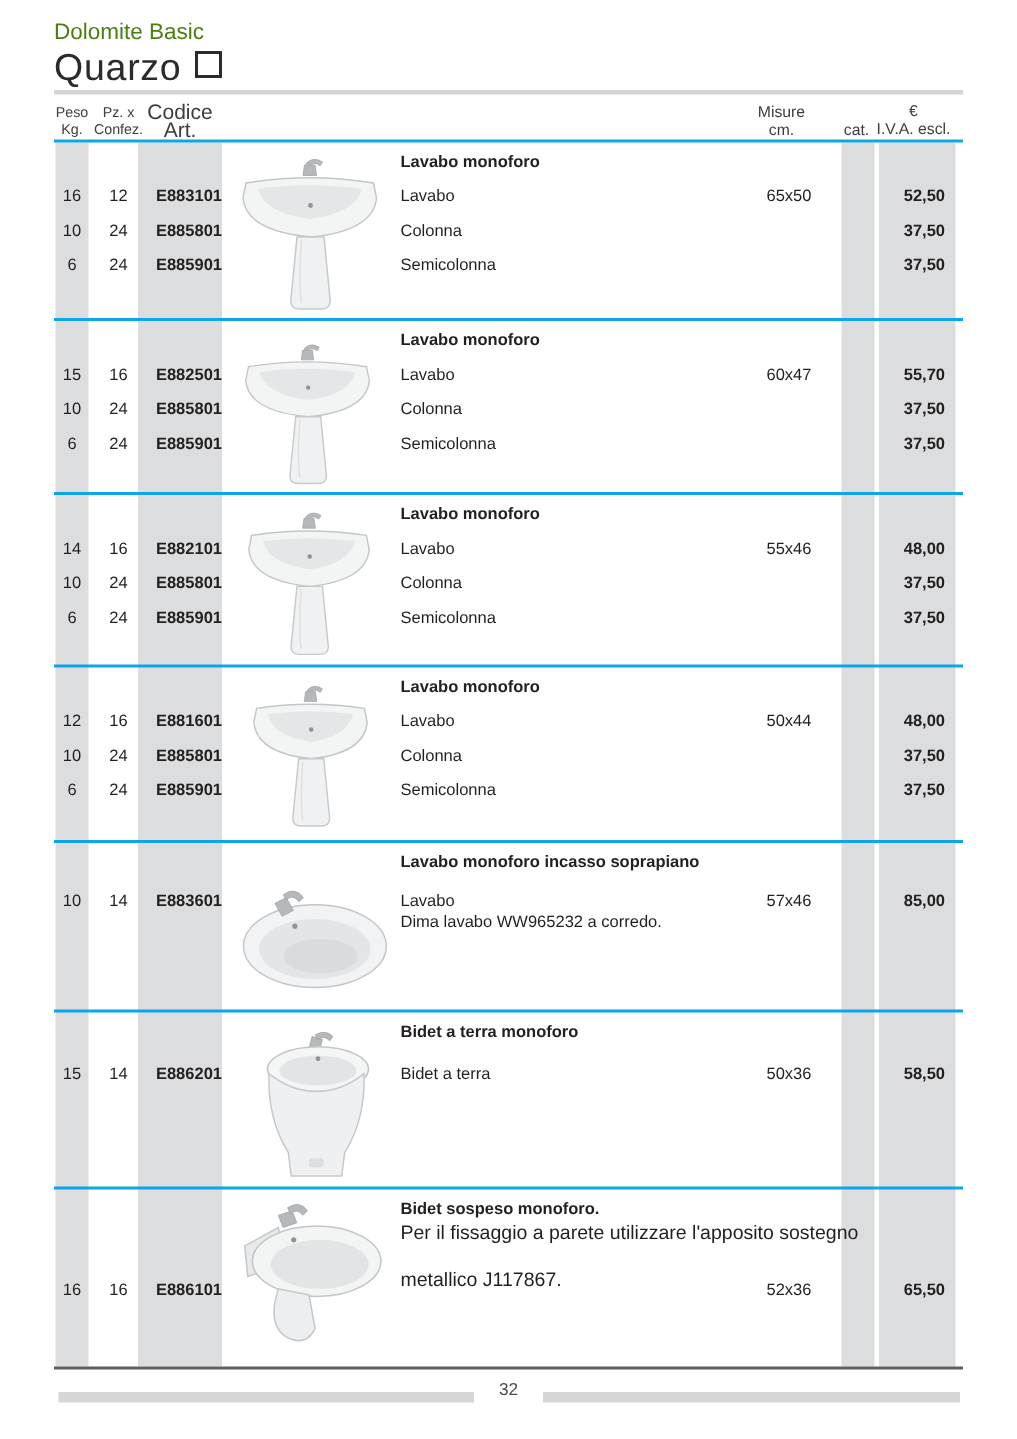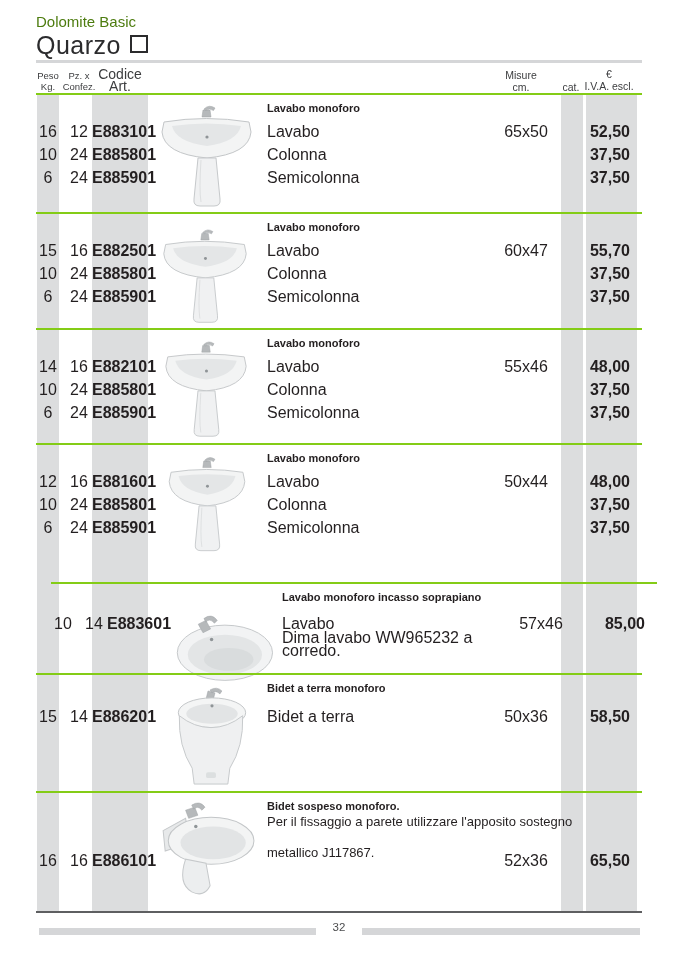--- a/index.html
+++ b/index.html
@@ -9,25 +9,25 @@
   .brand{position:absolute;left:36px;top:13px;font-size:15px;color:#4d7c0f;}
   .series{position:absolute;left:36px;top:31px;font-size:25px;color:#2b2b2d;letter-spacing:.5px;}
   .series .sq{display:inline-block;width:14px;height:14px;border:2px solid #2b2b2d;margin-left:9px;vertical-align:1px;}
   .rule-light{position:absolute;left:36px;top:60px;width:606px;height:3px;background:#d5d6d8;}
   
   .hdr{position:absolute;color:#3c3d3f;text-align:center;line-height:11px;font-size:9.5px;}
   .hdr.big{font-size:14px;line-height:12px;}
   .hdr.mid{font-size:10.5px;line-height:12px;}
   
   .band{position:absolute;top:95px;height:816px;background:#dcddde;z-index:0;}
-  .sec{position:absolute;left:36px;width:606px;border-top:2px solid #84cc16;z-index:1;}
+  .sec{position:absolute;left:36px;width:606px;border-top:2px solid #0ea5e9;z-index:1;}
   .bottom-line{position:absolute;left:36px;top:911px;width:606px;height:2px;background:#5e5f61;z-index:1;}
   .title{position:absolute;left:231px;top:7px;font-size:11px;font-weight:bold;}
   .note{position:absolute;left:231px;font-size:13px;}
-  .r{position:absolute;left:0;width:606px;height:14px;font-size:16px;line-height:13px;}
+  .r{position:absolute;left:0;width:606px;height:14px;font-size:11px;line-height:13px;}
   .c{position:absolute;display:block;}
   .c.peso{left:0;width:24px;text-align:center;}
   .c.pz{left:29px;width:28px;text-align:center;}
   .c.cod{left:56px;width:56px;text-align:right;font-weight:bold;}
   .c.desc{left:231px;width:230px;text-align:left;}
   .c.mis{left:468px;width:44px;text-align:center;}
   .c.price{left:530px;width:64px;text-align:right;font-weight:bold;}
   .img{position:absolute;z-index:1;}
   .img svg{width:100%;height:100%;display:block;}
   
@@ -204,21 +204,21 @@
       </div>
     <div class="r" style="top:76px;">
         <span class="c peso">6</span>
         <span class="c pz">24</span>
         <span class="c cod">E885901</span>
         <span class="c desc">Semicolonna</span>
         <span class="c price">37,50</span>
       </div>
   </section>
 
-  <section class="sec" style="top:582px;height:115px;margin-left:15px;">
+  <section class="sec" style="top:560px;height:115px;">
     <div class="title">Lavabo monoforo incasso soprapiano</div>
     <div class="img" style="left:116px;top:24px;width:112px;height:80px;">
       <svg viewBox="0 0 112 84">
           <ellipse cx="58" cy="47" rx="50" ry="29" fill="#f2f3f4" stroke="#c3c6c8"></ellipse>
           <ellipse cx="58" cy="49" rx="39" ry="21" fill="#e3e5e6"></ellipse>
           <ellipse cx="62" cy="54" rx="26" ry="12" fill="#d9dcdd"></ellipse>
           <g fill="#b6b9bb" stroke="#9ea2a5" stroke-width=".5">
             <path d="M30 17l8-4 5 9-8 4z"></path>
             <path d="M36 11q8-6 14 2l-3 3q-5-6-9-1z"></path>
           </g>

